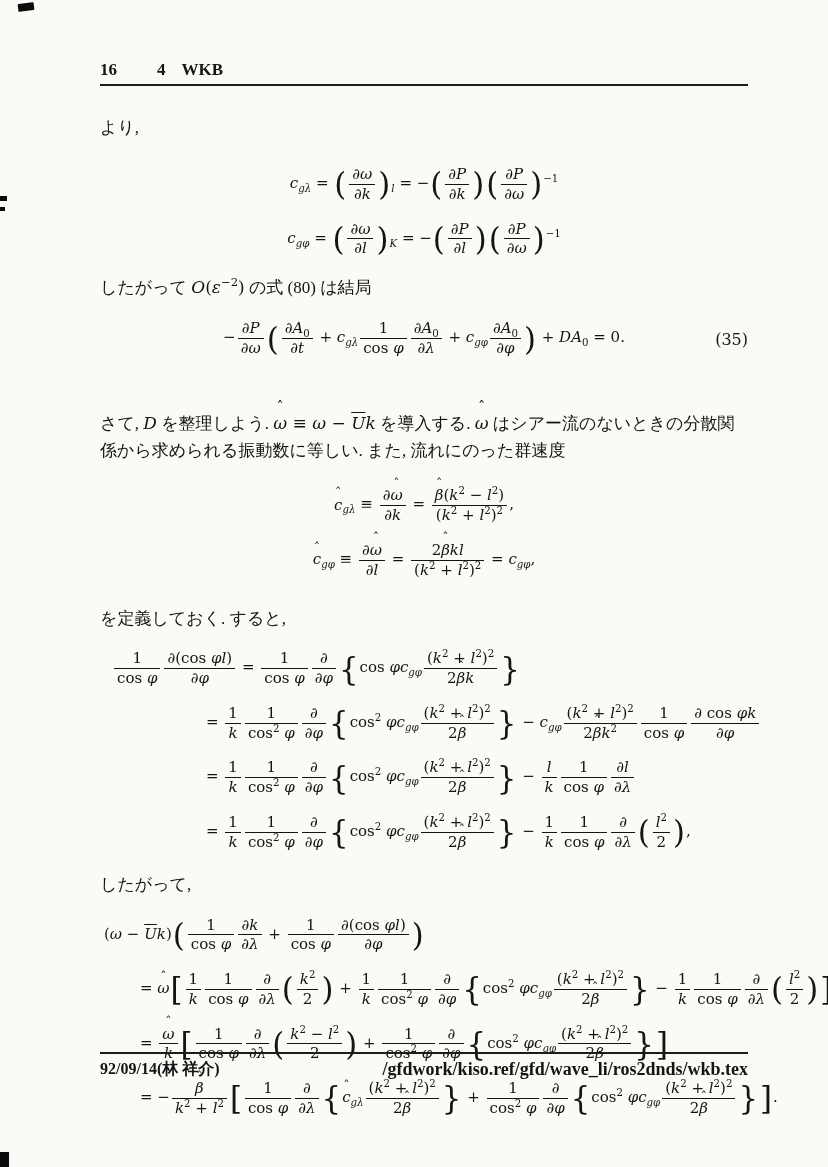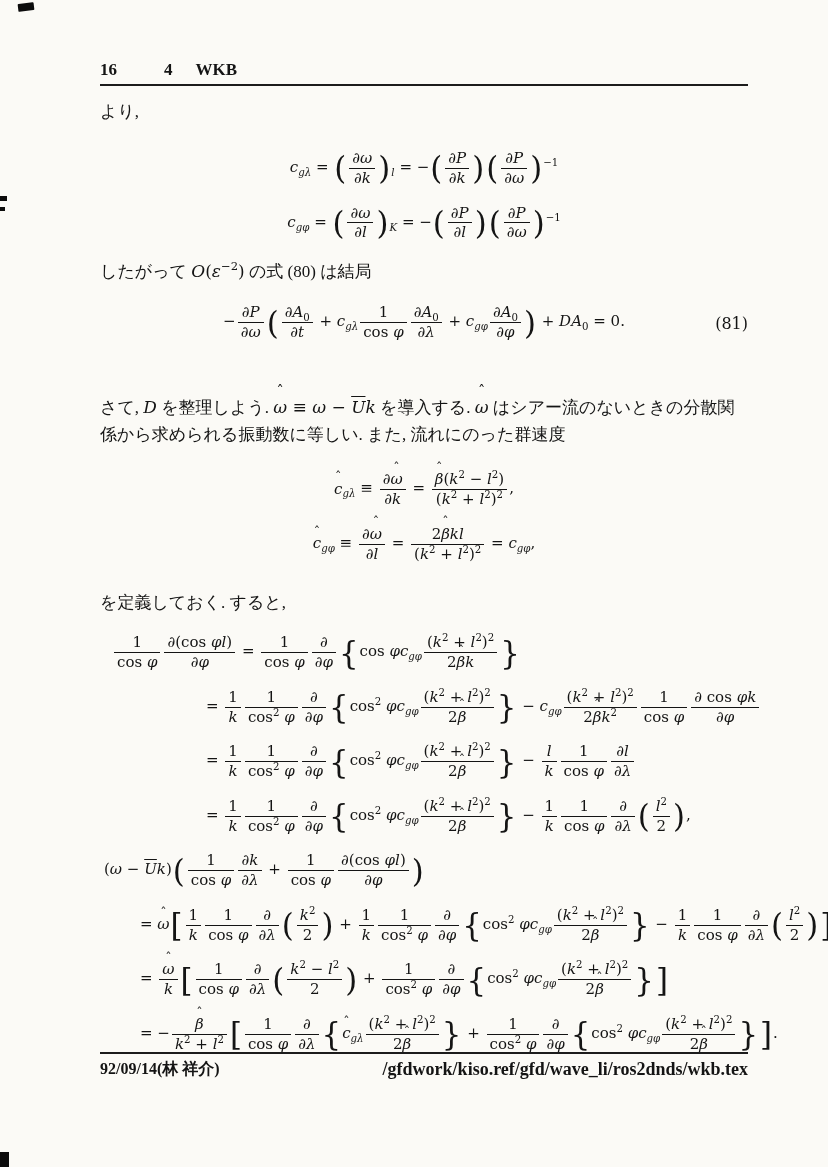--- a/index.html
+++ b/index.html
@@ -2,21 +2,21 @@
 <html><head>
 <meta charset="utf-8">
 <style>
   html,body{margin:0;padding:0;background:#e9e7e2;}
   .page{position:relative;width:828px;height:1167px;margin:0 auto;background:#fbfaf6;
         overflow:hidden;color:#141414;}
   .content{position:absolute;left:100px;width:648px;top:0;}
 
   
   .hdr{display:flex;align-items:baseline;margin-top:60px;
-       font-family:"Liberation Serif","DejaVu Serif",serif;font-weight:bold;font-size:17px;gap:7px;}
+       font-family:"Liberation Serif","DejaVu Serif",serif;font-weight:bold;font-size:17px;}
   .hdr .pgnum{margin-right:40px;}
   .hdr .chap{flex:1;}
   .hdr .secnum{margin-right:16px;}
   .rule{height:2px;background:#1c1c1c;margin-top:4px;}
 
   
   .para{font-family:"Liberation Serif","DejaVu Serif",serif;font-size:17px;line-height:1.6;
         color:#141414;}
   .im{font-family:"DejaVu Serif","Liberation Serif",serif;font-style:italic;}
 
@@ -70,50 +70,51 @@
 
   <div class="content">
 
     <div class="hdr">
       <span class="pgnum">16</span>
       <span class="secnum">4</span>
       <span class="seclab">WKB</span>
     </div>
     <div class="rule"></div>
 
-    <p class="para" style="margin-top:12px;">より<span class="rm">,</span></p>
+    <p class="para" style="margin-top:28px;">より<span class="rm">,</span></p>
 
     <div style="margin-top:24px;">
       <div class="math eq-center eqline">c<sub>gλ</sub> <span class="rm">=</span> <span class="bd">(</span><span class="fr"><span class="nu">∂ω</span><span class="de">∂k</span></span><span class="bd">)</span><sub>l</sub> <span class="rm">=</span> −<span class="bd">(</span><span class="fr"><span class="nu">∂P</span><span class="de">∂k</span></span><span class="bd">)</span><span class="bd">(</span><span class="fr"><span class="nu">∂P</span><span class="de">∂ω</span></span><span class="bd">)</span><sup>−<span class="rm">1</span></sup></div>
       <div class="math eq-center eqline">c<sub>gφ</sub> <span class="rm">=</span> <span class="bd">(</span><span class="fr"><span class="nu">∂ω</span><span class="de">∂l</span></span><span class="bd">)</span><sub>K</sub> <span class="rm">=</span> −<span class="bd">(</span><span class="fr"><span class="nu">∂P</span><span class="de">∂l</span></span><span class="bd">)</span><span class="bd">(</span><span class="fr"><span class="nu">∂P</span><span class="de">∂ω</span></span><span class="bd">)</span><sup>−<span class="rm">1</span></sup></div>
     </div>
 
     <p class="para" style="margin-top:15px;">したがって <span class="im">O<span class="rm">(</span>ε<sup>−<span class="rm">2</span></sup><span class="rm">)</span></span> の式 <span class="rm">(</span><span class="rm">8</span><span class="rm">0</span><span class="rm">)</span> は結局</p>
 
     <div class="eqrow" style="margin-top:18px;">
       <div class="math eq-center">−<span class="fr"><span class="nu">∂P</span><span class="de">∂ω</span></span><span class="bd">(</span><span class="fr"><span class="nu">∂A<sub><span class="rm">0</span></sub></span><span class="de">∂t</span></span> <span class="rm">+</span> c<sub>gλ</sub><span class="fr"><span class="nu"><span class="rm">1</span></span><span class="de"><span class="rm">cos</span> φ</span></span><span class="fr"><span class="nu">∂A<sub><span class="rm">0</span></sub></span><span class="de">∂λ</span></span> <span class="rm">+</span> c<sub>gφ</sub><span class="fr"><span class="nu">∂A<sub><span class="rm">0</span></sub></span><span class="de">∂φ</span></span><span class="bd">)</span> <span class="rm">+</span> DA<sub><span class="rm">0</span></sub> <span class="rm">=</span> <span class="rm">0</span><span class="rm">.</span></div>
-      <span class="eqnum">(81)</span>
+      <span class="eqnum">(35)</span>
     </div>
 
     <p class="para" style="margin-top:52px;">さて<span class="rm">,</span> <span class="im">D</span> を整理しよう<span class="rm">.</span> <span class="im"><span class="ht"><span class="hm">ˆ</span>ω</span> <span class="rm">≡</span> ω − <span class="ov">U</span>k</span> を導入する<span class="rm">.</span> <span class="im"><span class="ht"><span class="hm">ˆ</span>ω</span></span> はシアー流のないときの分散関係から求められる振動数に等しい<span class="rm">.</span> また<span class="rm">,</span> 流れにのった群速度</p>
 
     <div style="margin-top:22px;">
       <div class="math eq-center eqline"><span class="ht"><span class="hm">ˆ</span>c</span><sub>gλ</sub> <span class="rm">≡</span> <span class="fr"><span class="nu">∂<span class="ht"><span class="hm">ˆ</span>ω</span></span><span class="de">∂k</span></span> <span class="rm">=</span> <span class="fr"><span class="nu"><span class="ht"><span class="hm">ˆ</span>β</span><span class="rm">(</span>k<sup><span class="rm">2</span></sup> − l<sup><span class="rm">2</span></sup><span class="rm">)</span></span><span class="de"><span class="rm">(</span>k<sup><span class="rm">2</span></sup> <span class="rm">+</span> l<sup><span class="rm">2</span></sup><span class="rm">)</span><sup><span class="rm">2</span></sup></span></span><span class="rm">,</span></div>
       <div class="math eq-center eqline"><span class="ht"><span class="hm">ˆ</span>c</span><sub>gφ</sub> <span class="rm">≡</span> <span class="fr"><span class="nu">∂<span class="ht"><span class="hm">ˆ</span>ω</span></span><span class="de">∂l</span></span> <span class="rm">=</span> <span class="fr"><span class="nu"><span class="rm">2</span><span class="ht"><span class="hm">ˆ</span>β</span>kl</span><span class="de"><span class="rm">(</span>k<sup><span class="rm">2</span></sup> <span class="rm">+</span> l<sup><span class="rm">2</span></sup><span class="rm">)</span><sup><span class="rm">2</span></sup></span></span> <span class="rm">=</span> c<sub>gφ</sub><span class="rm">,</span></div>
     </div>
 
     <p class="para" style="margin-top:26px;">を定義しておく<span class="rm">.</span> すると<span class="rm">,</span></p>
 
     <div style="margin-top:14px;">
       <div class="math eqline ind1"><span class="fr"><span class="nu"><span class="rm">1</span></span><span class="de"><span class="rm">cos</span> φ</span></span><span class="fr"><span class="nu">∂<span class="rm">(</span><span class="rm">cos</span> φl<span class="rm">)</span></span><span class="de">∂φ</span></span> <span class="rm">=</span> <span class="fr"><span class="nu"><span class="rm">1</span></span><span class="de"><span class="rm">cos</span> φ</span></span><span class="fr"><span class="nu">∂</span><span class="de">∂φ</span></span><span class="bd">{</span><span class="rm">cos</span> φc<sub>gφ</sub><span class="fr"><span class="nu"><span class="rm">(</span>k<sup><span class="rm">2</span></sup> <span class="rm">+</span> l<sup><span class="rm">2</span></sup><span class="rm">)</span><sup><span class="rm">2</span></sup></span><span class="de"><span class="rm">2</span><span class="ht"><span class="hm">ˆ</span>β</span>k</span></span><span class="bd">}</span></div>
       <div class="math eqline ind-cont"><span class="rm">=</span> <span class="fr"><span class="nu"><span class="rm">1</span></span><span class="de">k</span></span><span class="fr"><span class="nu"><span class="rm">1</span></span><span class="de"><span class="rm">cos</span><sup><span class="rm">2</span></sup> φ</span></span><span class="fr"><span class="nu">∂</span><span class="de">∂φ</span></span><span class="bd">{</span><span class="rm">cos</span><sup><span class="rm">2</span></sup> φc<sub>gφ</sub><span class="fr"><span class="nu"><span class="rm">(</span>k<sup><span class="rm">2</span></sup> <span class="rm">+</span> l<sup><span class="rm">2</span></sup><span class="rm">)</span><sup><span class="rm">2</span></sup></span><span class="de"><span class="rm">2</span><span class="ht"><span class="hm">ˆ</span>β</span></span></span><span class="bd">}</span> − c<sub>gφ</sub><span class="fr"><span class="nu"><span class="rm">(</span>k<sup><span class="rm">2</span></sup> <span class="rm">+</span> l<sup><span class="rm">2</span></sup><span class="rm">)</span><sup><span class="rm">2</span></sup></span><span class="de"><span class="rm">2</span><span class="ht"><span class="hm">ˆ</span>β</span>k<sup><span class="rm">2</span></sup></span></span><span class="fr"><span class="nu"><span class="rm">1</span></span><span class="de"><span class="rm">cos</span> φ</span></span><span class="fr"><span class="nu">∂ <span class="rm">cos</span> φk</span><span class="de">∂φ</span></span></div>
       <div class="math eqline ind-cont"><span class="rm">=</span> <span class="fr"><span class="nu"><span class="rm">1</span></span><span class="de">k</span></span><span class="fr"><span class="nu"><span class="rm">1</span></span><span class="de"><span class="rm">cos</span><sup><span class="rm">2</span></sup> φ</span></span><span class="fr"><span class="nu">∂</span><span class="de">∂φ</span></span><span class="bd">{</span><span class="rm">cos</span><sup><span class="rm">2</span></sup> φc<sub>gφ</sub><span class="fr"><span class="nu"><span class="rm">(</span>k<sup><span class="rm">2</span></sup> <span class="rm">+</span> l<sup><span class="rm">2</span></sup><span class="rm">)</span><sup><span class="rm">2</span></sup></span><span class="de"><span class="rm">2</span><span class="ht"><span class="hm">ˆ</span>β</span></span></span><span class="bd">}</span> − <span class="fr"><span class="nu">l</span><span class="de">k</span></span><span class="fr"><span class="nu"><span class="rm">1</span></span><span class="de"><span class="rm">cos</span> φ</span></span><span class="fr"><span class="nu">∂l</span><span class="de">∂λ</span></span></div>
       <div class="math eqline ind-cont"><span class="rm">=</span> <span class="fr"><span class="nu"><span class="rm">1</span></span><span class="de">k</span></span><span class="fr"><span class="nu"><span class="rm">1</span></span><span class="de"><span class="rm">cos</span><sup><span class="rm">2</span></sup> φ</span></span><span class="fr"><span class="nu">∂</span><span class="de">∂φ</span></span><span class="bd">{</span><span class="rm">cos</span><sup><span class="rm">2</span></sup> φc<sub>gφ</sub><span class="fr"><span class="nu"><span class="rm">(</span>k<sup><span class="rm">2</span></sup> <span class="rm">+</span> l<sup><span class="rm">2</span></sup><span class="rm">)</span><sup><span class="rm">2</span></sup></span><span class="de"><span class="rm">2</span><span class="ht"><span class="hm">ˆ</span>β</span></span></span><span class="bd">}</span> − <span class="fr"><span class="nu"><span class="rm">1</span></span><span class="de">k</span></span><span class="fr"><span class="nu"><span class="rm">1</span></span><span class="de"><span class="rm">cos</span> φ</span></span><span class="fr"><span class="nu">∂</span><span class="de">∂λ</span></span><span class="bd">(</span><span class="fr"><span class="nu">l<sup><span class="rm">2</span></sup></span><span class="de"><span class="rm">2</span></span></span><span class="bd">)</span><span class="rm">,</span></div>
     </div>
 
+    <p class="para" style="margin-top:20px;">したがって<span class="rm">,</span></p>
 
     <div style="margin-top:12px;">
       <div class="math eqline ind-f1"><span class="rm">(</span>ω − <span class="ov">U</span>k<span class="rm">)</span><span class="bd">(</span><span class="fr"><span class="nu"><span class="rm">1</span></span><span class="de"><span class="rm">cos</span> φ</span></span><span class="fr"><span class="nu">∂k</span><span class="de">∂λ</span></span> <span class="rm">+</span> <span class="fr"><span class="nu"><span class="rm">1</span></span><span class="de"><span class="rm">cos</span> φ</span></span><span class="fr"><span class="nu">∂<span class="rm">(</span><span class="rm">cos</span> φl<span class="rm">)</span></span><span class="de">∂φ</span></span><span class="bd">)</span></div>
       <div class="math eqline ind-fcont"><span class="rm">=</span> <span class="ht"><span class="hm">ˆ</span>ω</span><span class="bd">[</span><span class="fr"><span class="nu"><span class="rm">1</span></span><span class="de">k</span></span><span class="fr"><span class="nu"><span class="rm">1</span></span><span class="de"><span class="rm">cos</span> φ</span></span><span class="fr"><span class="nu">∂</span><span class="de">∂λ</span></span><span class="bd">(</span><span class="fr"><span class="nu">k<sup><span class="rm">2</span></sup></span><span class="de"><span class="rm">2</span></span></span><span class="bd">)</span> <span class="rm">+</span> <span class="fr"><span class="nu"><span class="rm">1</span></span><span class="de">k</span></span><span class="fr"><span class="nu"><span class="rm">1</span></span><span class="de"><span class="rm">cos</span><sup><span class="rm">2</span></sup> φ</span></span><span class="fr"><span class="nu">∂</span><span class="de">∂φ</span></span><span class="bd">{</span><span class="rm">cos</span><sup><span class="rm">2</span></sup> φc<sub>gφ</sub><span class="fr"><span class="nu"><span class="rm">(</span>k<sup><span class="rm">2</span></sup> <span class="rm">+</span> l<sup><span class="rm">2</span></sup><span class="rm">)</span><sup><span class="rm">2</span></sup></span><span class="de"><span class="rm">2</span><span class="ht"><span class="hm">ˆ</span>β</span></span></span><span class="bd">}</span> − <span class="fr"><span class="nu"><span class="rm">1</span></span><span class="de">k</span></span><span class="fr"><span class="nu"><span class="rm">1</span></span><span class="de"><span class="rm">cos</span> φ</span></span><span class="fr"><span class="nu">∂</span><span class="de">∂λ</span></span><span class="bd">(</span><span class="fr"><span class="nu">l<sup><span class="rm">2</span></sup></span><span class="de"><span class="rm">2</span></span></span><span class="bd">)</span><span class="bd">]</span></div>
       <div class="math eqline ind-fcont"><span class="rm">=</span> <span class="fr"><span class="nu"><span class="ht"><span class="hm">ˆ</span>ω</span></span><span class="de">k</span></span><span class="bd">[</span><span class="fr"><span class="nu"><span class="rm">1</span></span><span class="de"><span class="rm">cos</span> φ</span></span><span class="fr"><span class="nu">∂</span><span class="de">∂λ</span></span><span class="bd">(</span><span class="fr"><span class="nu">k<sup><span class="rm">2</span></sup> − l<sup><span class="rm">2</span></sup></span><span class="de"><span class="rm">2</span></span></span><span class="bd">)</span> <span class="rm">+</span> <span class="fr"><span class="nu"><span class="rm">1</span></span><span class="de"><span class="rm">cos</span><sup><span class="rm">2</span></sup> φ</span></span><span class="fr"><span class="nu">∂</span><span class="de">∂φ</span></span><span class="bd">{</span><span class="rm">cos</span><sup><span class="rm">2</span></sup> φc<sub>gφ</sub><span class="fr"><span class="nu"><span class="rm">(</span>k<sup><span class="rm">2</span></sup> <span class="rm">+</span> l<sup><span class="rm">2</span></sup><span class="rm">)</span><sup><span class="rm">2</span></sup></span><span class="de"><span class="rm">2</span><span class="ht"><span class="hm">ˆ</span>β</span></span></span><span class="bd">}</span><span class="bd">]</span></div>
       <div class="math eqline ind-fcont"><span class="rm">=</span> −<span class="fr"><span class="nu"><span class="ht"><span class="hm">ˆ</span>β</span></span><span class="de">k<sup><span class="rm">2</span></sup> <span class="rm">+</span> l<sup><span class="rm">2</span></sup></span></span><span class="bd">[</span><span class="fr"><span class="nu"><span class="rm">1</span></span><span class="de"><span class="rm">cos</span> φ</span></span><span class="fr"><span class="nu">∂</span><span class="de">∂λ</span></span><span class="bd">{</span><span class="ht"><span class="hm">ˆ</span>c</span><sub>gλ</sub><span class="fr"><span class="nu"><span class="rm">(</span>k<sup><span class="rm">2</span></sup> <span class="rm">+</span> l<sup><span class="rm">2</span></sup><span class="rm">)</span><sup><span class="rm">2</span></sup></span><span class="de"><span class="rm">2</span><span class="ht"><span class="hm">ˆ</span>β</span></span></span><span class="bd">}</span> <span class="rm">+</span> <span class="fr"><span class="nu"><span class="rm">1</span></span><span class="de"><span class="rm">cos</span><sup><span class="rm">2</span></sup> φ</span></span><span class="fr"><span class="nu">∂</span><span class="de">∂φ</span></span><span class="bd">{</span><span class="rm">cos</span><sup><span class="rm">2</span></sup> φc<sub>gφ</sub><span class="fr"><span class="nu"><span class="rm">(</span>k<sup><span class="rm">2</span></sup> <span class="rm">+</span> l<sup><span class="rm">2</span></sup><span class="rm">)</span><sup><span class="rm">2</span></sup></span><span class="de"><span class="rm">2</span><span class="ht"><span class="hm">ˆ</span>β</span></span></span><span class="bd">}</span><span class="bd">]</span><span class="rm">.</span></div>
     </div>
 
   </div>
 

